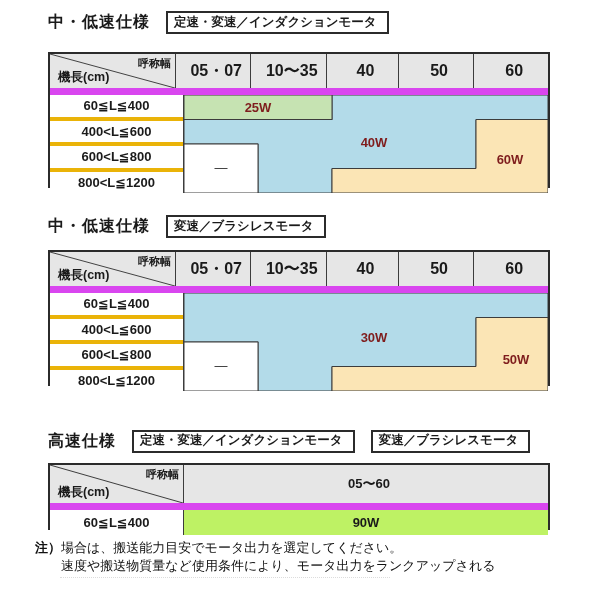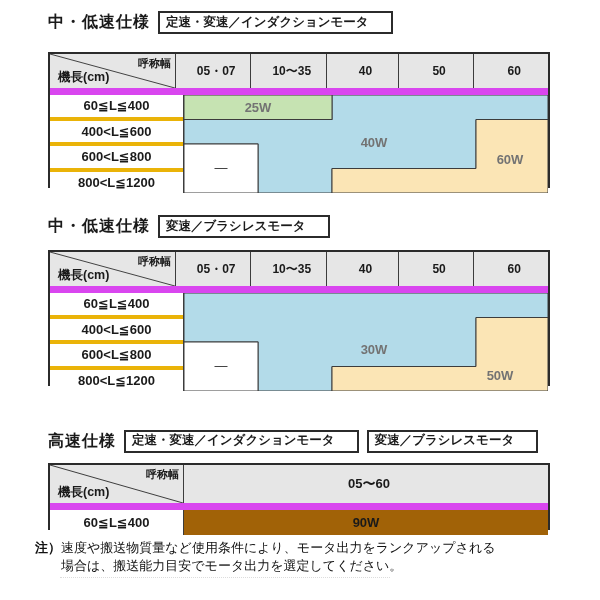--- a/index.html
+++ b/index.html
@@ -7,50 +7,50 @@
     width:600px;height:600px;position:relative;background:#ffffff;
     font-family:"Liberation Sans","DejaVu Sans",sans-serif;color:#1a1a1a;
     overflow:hidden;
   }
   .abs{position:absolute;}
   
   .title-row{display:flex;align-items:center;gap:8px;height:15px;}
   .sec-title{font-size:16px;font-weight:700;letter-spacing:1px;white-space:nowrap;}
   .tag-box{
     border:2px solid #2b2b2b;background:#ffffff;font-size:12.5px;font-weight:700;
-    padding:1px 22px 2px 6px;white-space:nowrap;line-height:16px;
+    padding:1px 10px 2px 6px;white-space:nowrap;line-height:16px;margin-left:8px;
   }
   
   .tbl{
     position:absolute;left:48px;width:502px;background:#ffffff;
     border:2px solid #2b2b2b;box-sizing:border-box;
   }
   .thead{display:flex;border-bottom:7px solid #d946ef;background:#e6e6e6;gap:6px;}
   .diag-cell{position:relative;width:134px;box-sizing:border-box;border-right:1px solid #3c3c3c;background:#e6e6e6;}
   .diag-cell svg{position:absolute;left:0;top:0;width:100%;height:100%;}
   .diag-top{position:absolute;right:4px;top:2px;font-size:11px;font-weight:600;}
   .diag-bottom{position:absolute;left:8px;bottom:2px;font-size:12.5px;font-weight:600;}
-  .col-h{display:flex;align-items:center;justify-content:center;font-size:12px;font-weight:600;
+  .col-h{display:flex;align-items:center;justify-content:center;font-size:16px;font-weight:600;
          box-sizing:border-box;border-right:1px solid #3c3c3c;}
   .col-h:last-child{border-right:none;}
   .tbody{display:flex;}
   .row-labels{width:134px;box-sizing:border-box;border-right:1px solid #3c3c3c;display:flex;flex-direction:column;}
   .row-label{flex:1;display:flex;align-items:center;justify-content:center;font-size:13px;font-weight:600;
              border-top:4px solid #eab308;background:#ffffff;white-space:nowrap;}
   .row-label:first-child{border-top:none;}
   .data-area{position:relative;flex:1;}
   .data-area svg{position:absolute;left:0;top:0;width:100%;height:100%;display:block;}
-  .region-label{position:absolute;transform:translate(-50%,-50%);font-size:13px;font-weight:700;color:#737373;white-space:nowrap;}
+  .region-label{position:absolute;transform:translate(-50%,-50%);font-size:13px;font-weight:700;color:#7f1d1d;white-space:nowrap;}
   .dash-label{position:absolute;transform:translate(-50%,-50%);font-size:13px;color:#2b2b2b;}
   
   .hs-head-cell{display:flex;align-items:center;justify-content:center;font-size:13px;font-weight:600;flex:1;background:#e6e6e6;text-align:right;}
   .hs-row{display:flex;height:25px;}
   .hs-row-label{width:134px;box-sizing:border-box;border-right:1px solid #3c3c3c;display:flex;align-items:center;justify-content:center;
                 font-size:13px;font-weight:600;background:#ffffff;}
-  .hs-data{flex:1;display:flex;align-items:center;justify-content:center;font-size:13px;font-weight:700;background:#a16207;}
+  .hs-data{flex:1;display:flex;align-items:center;justify-content:center;font-size:13px;font-weight:700;background:#bef264;}
   
   .footnote{display:flex;font-size:13px;line-height:18px;color:#111111;}
   .footnote .marker{width:26px;flex:none;font-weight:600;}
   .faint-rule{border-top:1px dotted #dcdcdc;height:0;}
 </style>
 </head>
 <body>
 
 <div class="abs title-row" style="left:48px;top:15px;">
   <span class="sec-title">中・低速仕様</span>
@@ -120,22 +120,22 @@
       <div class="row-label">400&lt;L≦600</div>
       <div class="row-label">600&lt;L≦800</div>
       <div class="row-label">800&lt;L≦1200</div>
     </div>
     <div class="data-area">
       <svg viewBox="0 0 364 98" preserveAspectRatio="none">
         <polygon points="0,0 364,0 364,24.5 292,24.5 292,73.5 148,73.5 148,98 74,98 74,49 0,49" fill="#b3dbe9" stroke="#3c3c3c" stroke-width="1"></polygon>
         <polygon points="292,24.5 364,24.5 364,98 148,98 148,73.5 292,73.5" fill="#fbe5b5" stroke="#3c3c3c" stroke-width="1"></polygon>
         <rect x="0" y="49" width="74" height="49" fill="#ffffff" stroke="#3c3c3c" stroke-width="1"></rect>
       </svg>
-      <span class="region-label" style="left:190px;top:56px;">30W</span>
-      <span class="region-label" style="left:316px;top:66px;margin-top:16px;">50W</span>
+      <span class="region-label" style="left:190px;top:44px;">30W</span>
+      <span class="region-label" style="left:332px;top:66px;">50W</span>
       <span class="dash-label" style="left:37px;top:72px;">—</span>
     </div>
   </div>
 </div>
 
 <div class="abs title-row" style="left:48px;top:434px;font-family:Liberation Mono, monospace;">
   <span class="sec-title">高速仕様</span>
   <span class="tag-box">定速・変速／インダクションモータ</span>
   <span class="tag-box">変速／ブラシレスモータ</span>
 </div>
@@ -153,18 +153,18 @@
   </div>
   <div class="hs-row">
     <div class="hs-row-label">60≦L≦400</div>
     <div class="hs-data">90W</div>
   </div>
 </div>
 
 <div class="abs footnote" style="left:35px;top:539px;width:540px;">
   <div class="marker">注）</div>
   <div>
+    <div>場合は、搬送能力目安でモータ出力を選定してください。</div>
     <div>速度や搬送物質量など使用条件により、モータ出力をランクアップされる</div>
-    <div>場合は、搬送能力目安でモータ出力を選定してください。</div>
   </div>
 </div>
 
 <div class="abs faint-rule" style="left:60px;top:577px;width:330px;"></div>
 
 </body></html>

